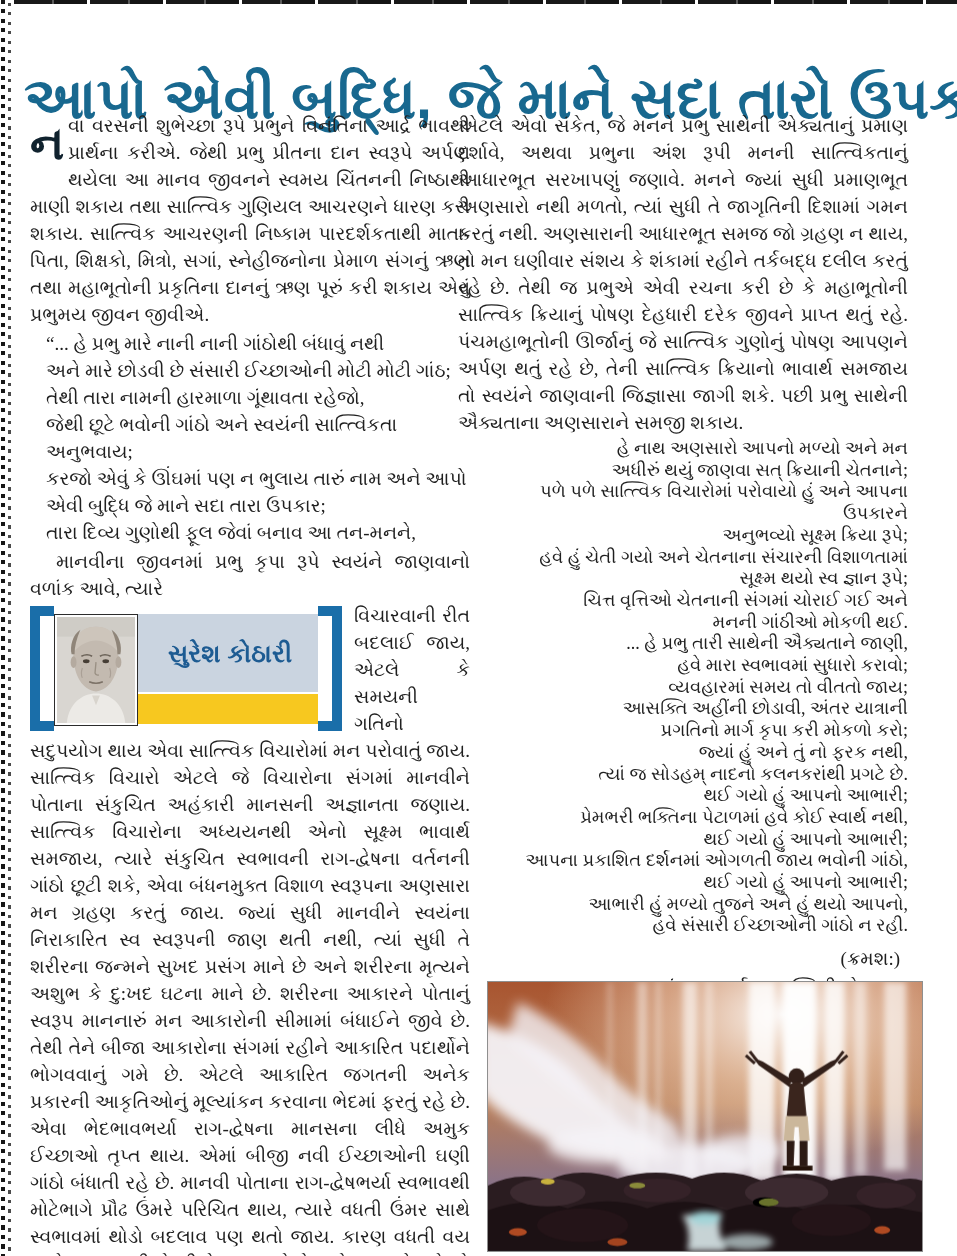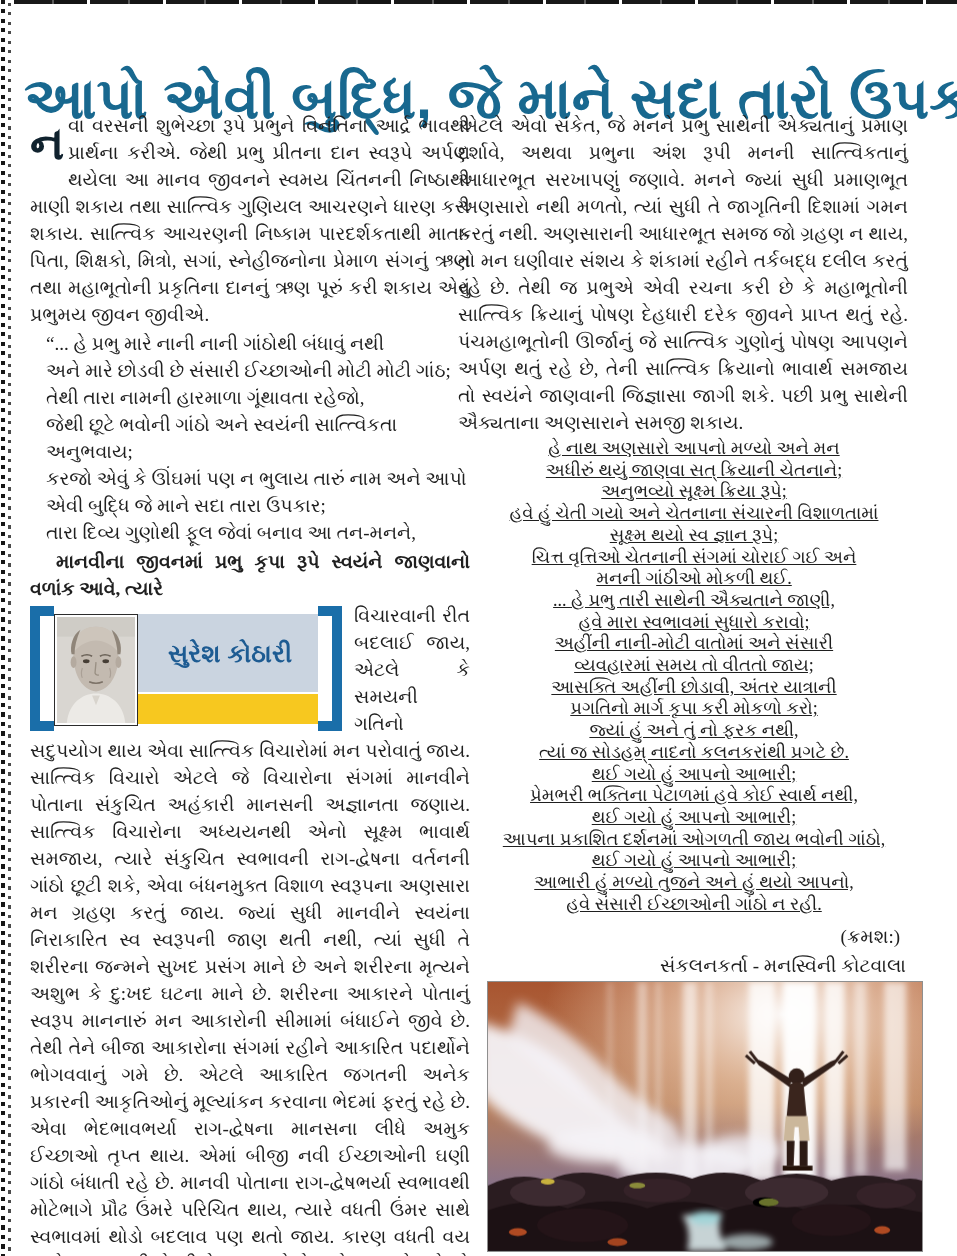--- a/index.html
+++ b/index.html
@@ -32,36 +32,36 @@
   .col{position:absolute;top:112px;font-size:19px;line-height:27px;text-align:justify;}
   .col-left{left:30px;width:440px;}
   .col-right{left:458px;width:450px;}
   .dropcap{
     float:left;width:32px;height:52px;margin:6px 6px 0 0;
     font-size:46px;line-height:50px;font-weight:bold;color:#10222e;
     font-family:"Liberation Sans","DejaVu Sans",sans-serif;
   }
   .poem1{margin:2px 0 2px 0;padding-left:16px;text-align:left;}
   .poem1 .pline{line-height:27px;}
-  .indent{text-indent:26px;font-weight:bold;}
+  .indent{text-indent:26px;}
   
   .authorbox{position:relative;float:left;width:312px;height:125px;margin:4px 12px 2px 0;}
   .bracket{position:absolute;top:0;height:105px;border:10px solid var(--bracket-blue);}
   .bracket-l{left:0;width:14px;border-right:none;}
   .bracket-r{right:0;width:14px;border-left:none;}
   .panel-gray{position:absolute;left:104px;right:24px;top:8px;height:78px;background:var(--panel-gray);}
   .panel-yellow{position:absolute;left:104px;right:24px;top:88px;height:30px;background:var(--strip-yellow);}
   .author-name{position:absolute;left:138px;top:8px;height:72px;line-height:78px;
     font-size:25px;font-weight:bold;color:var(--name-blue);
     font-family:"Liberation Sans","DejaVu Sans",sans-serif;}
   .photo-frame{position:absolute;left:24px;top:8px;width:84px;height:112px;
     background:#fff;border:1px solid #2c2c2c;padding:2px;box-sizing:border-box;}
   .photo-frame svg{display:block;width:100%;height:100%;}
   
-  .poem2{padding-left:22px;text-align:center;margin-top:2px;text-decoration:underline;}
+  .poem2{padding-left:22px;text-align:right;margin-top:2px;}
   .poem2 .pline{font-size:18px;line-height:21.7px;}
   .closing{text-align:right;padding-right:8px;margin-top:8px;}
   .credit{text-align:right;padding-right:2px;margin-top:2px;}
   
   .waterfall{position:absolute;left:487px;top:981px;width:436px;height:271px;
     border:1px solid #8f8f8f;box-sizing:border-box;overflow:hidden;}
   .waterfall svg{display:block;width:100%;height:100%;}
   .clearfix::after{content:"";display:block;clear:both;}
 </style>
 </head>
@@ -125,28 +125,28 @@
     </div>
 
   </div>
 
   <div class="col col-right">
     <div>એટલે એવો સંકેત, જે મનને પ્રભુ સાથેની એક્યતાનું પ્રમાણ દર્શાવે, અથવા પ્રભુના અંશ રૂપી મનની સાત્ત્વિકતાનું આધારભૂત સરખાપણું જણાવે. મનને જ્યાં સુધી પ્રમાણભૂત અણસારો નથી મળતો, ત્યાં સુધી તે જાગૃતિની દિશામાં ગમન કરતું નથી. અણસારાની આધારભૂત સમજ જો ગ્રહણ ન થાય, તો મન ઘણીવાર સંશય કે શંકામાં રહીને તર્કબદ્ધ દલીલ કરતું રહે છે. તેથી જ પ્રભુએ એવી રચના કરી છે કે મહાભૂતોની સાત્ત્વિક ક્રિયાનું પોષણ દેહધારી દરેક જીવને પ્રાપ્ત થતું રહે. પંચમહાભૂતોની ઊર્જાનું જે સાત્ત્વિક ગુણોનું પોષણ આપણને અર્પણ થતું રહે છે, તેની સાત્ત્વિક ક્રિયાનો ભાવાર્થ સમજાય તો સ્વયંને જાણવાની જિજ્ઞાસા જાગી શકે. પછી પ્રભુ સાથેની ઐક્યતાના અણસારાને સમજી શકાય.</div>
 
     <div class="poem2">
         <div class="pline">હે નાથ અણસારો આપનો મળ્યો અને મન</div>
         <div class="pline">અધીરું થયું જાણવા સત્ ક્રિયાની ચેતનાને;</div>
+        <div class="pline">પળે પળે સાત્ત્વિક વિચારોમાં પરોવાયો હું અને આપના ઉપકારને</div>
         <div class="pline">અનુભવ્યો સૂક્ષ્મ ક્રિયા રૂપે;</div>
         <div class="pline">હવે હું ચેતી ગયો અને ચેતનાના સંચારની વિશાળતામાં</div>
         <div class="pline">સૂક્ષ્મ થયો સ્વ જ્ઞાન રૂપે;</div>
         <div class="pline">ચિત્ત વૃત્તિઓ ચેતનાની સંગમાં ચોરાઈ ગઈ અને</div>
         <div class="pline">મનની ગાંઠીઓ મોકળી થઈ.</div>
         <div class="pline">... હે પ્રભુ તારી સાથેની ઐક્યતાને જાણી,</div>
         <div class="pline">હવે મારા સ્વભાવમાં સુધારો કરાવો;</div>
-        <div class="pline">અહીંની નાની-મોટી વાતોમાં અને સંસારી</div>
         <div class="pline">વ્યવહારમાં સમય તો વીતતો જાય;</div>
         <div class="pline">આસક્તિ અહીંની છોડાવી, અંતર યાત્રાની</div>
         <div class="pline">પ્રગતિનો માર્ગ કૃપા કરી મોકળો કરો;</div>
         <div class="pline">જ્યાં હું અને તું નો ફરક નથી,</div>
         <div class="pline">ત્યાં જ સોડહમ્ નાદનો કલનકરાંથી પ્રગટે છે.</div>
         <div class="pline">થઈ ગયો હું આપનો આભારી;</div>
         <div class="pline">પ્રેમભરી ભક્તિના પેટાળમાં હવે કોઈ સ્વાર્થ નથી,</div>
         <div class="pline">થઈ ગયો હું આપનો આભારી;</div>
         <div class="pline">આપના પ્રકાશિત દર્શનમાં ઓગળતી જાય ભવોની ગાંઠો,</div>
         <div class="pline">થઈ ગયો હું આપનો આભારી;</div>

